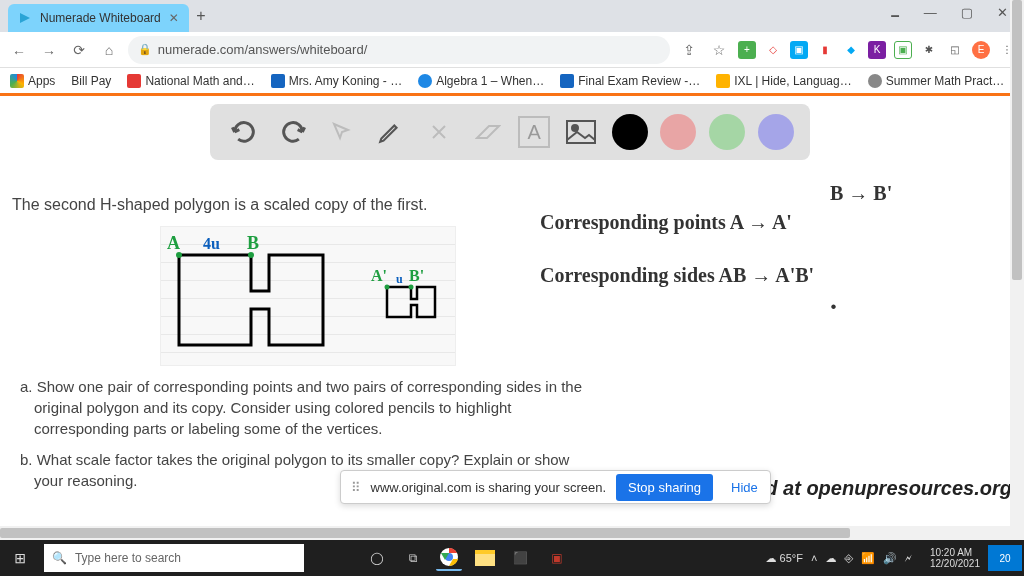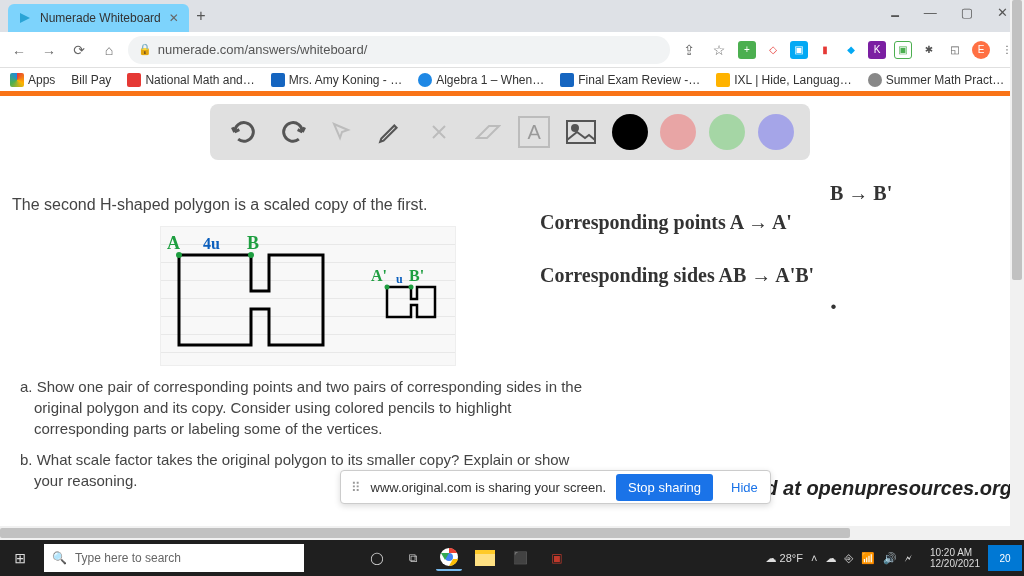--- a/index.html
+++ b/index.html
@@ -16,21 +16,21 @@
 
 
 .urlbar { height: 36px; display: flex; align-items: center; padding: 0 8px; gap: 8px; background: #fff; border-bottom: 1px solid #e0e0e0; }
 .urlbar .navicon { width: 22px; text-align: center; color: #666; font-size: 14px; }
 .omnibox { flex: 1; display: flex; align-items: center; background: #f1f3f4; border-radius: 14px; height: 28px; padding: 0 10px; gap: 6px; font-size: 13px; color: #555; }
 .omnibox .lock { font-size: 11px; }
 .ext-icons { display: flex; gap: 8px; align-items: center; }
 .ext-icons .ei { width: 18px; height: 18px; border-radius: 3px; display: flex; align-items: center; justify-content: center; font-size: 10px; color: #fff; }
 
 
-.bmbar { height: 28px; display: flex; align-items: center; padding: 0 10px; gap: 16px; font-size: 12px; color: #333; border-bottom: 5px solid #f97316; background: #fff; }
+.bmbar { height: 28px; display: flex; align-items: center; padding: 0 10px; gap: 16px; font-size: 12px; color: #333; border-bottom: 3px solid #f97316; background: #fff; }
 .bmbar .bm { display: flex; align-items: center; gap: 4px; white-space: nowrap; }
 .bmbar .bmicon { width: 14px; height: 14px; border-radius: 2px; display: inline-block; }
 .bmbar .spacer { flex: 1; }
 
 
 .content { position: relative; height: 444px; overflow: hidden; background: #fff; }
 
 
 .wbtoolbar { position: absolute; top: 8px; left: 210px; width: 600px; height: 56px; background: #e0e0e0; border-radius: 8px; display: flex; align-items: center; justify-content: space-around; padding: 0 10px; }
 .wbtoolbar .tool { width: 36px; height: 36px; display: flex; align-items: center; justify-content: center; color: #555; font-size: 22px; }
@@ -283,21 +283,21 @@
         <svg width="20" height="16">
           <rect width="20" height="16" fill="#ffca28"></rect>
           <rect y="4" width="20" height="12" fill="#ffe082"></rect>
         </svg>
       </span>
     <span class="tbicon" style="color:#5dade2">⬛</span>
     <span class="tbicon" style="color:#c0392b">▣</span>
   </div>
   <div class="tbspacer"></div>
   <div class="systray">
-    <span>☁ <span>28°F</span></span>
+    <span>☁ <span>65°F</span></span>
     <span>˄</span>
     <span>☁</span>
     <span>⎆</span>
     <span>📶</span>
     <span>🔊</span>
     <span>🗲</span>
   </div>
   <div class="clock">
     <div>10:20 AM</div>
     <div>12/20/2021</div>

